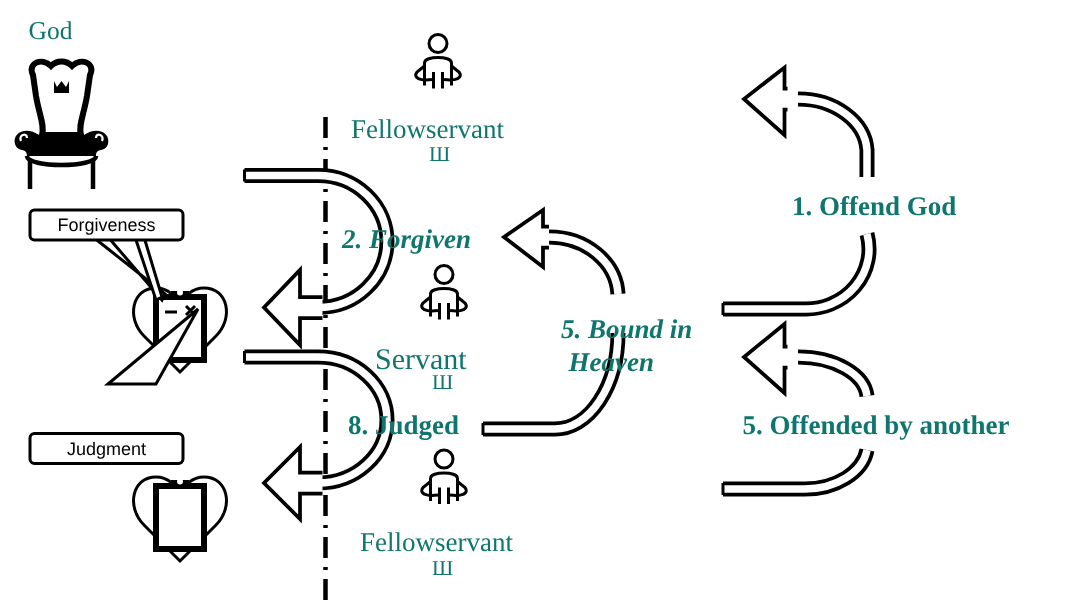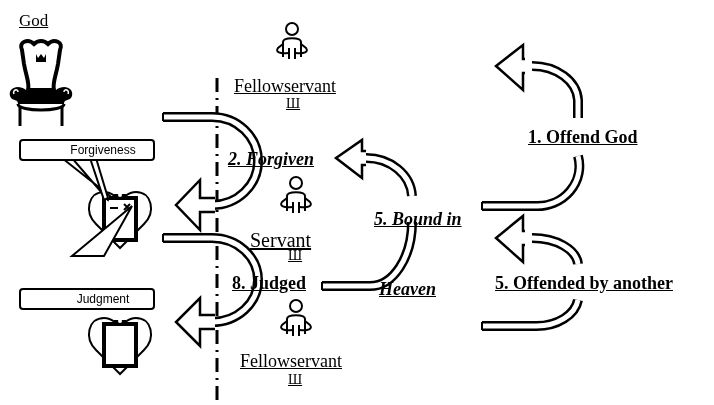--- a/index.html
+++ b/index.html
@@ -1,22 +1,22 @@
 <!DOCTYPE html>
 <html><head>
 <meta charset="utf-8">
 <style>
   html, body { margin: 0; padding: 0; background: #ffffff; }
   body { width: 714px; height: 405px; position: relative; overflow: hidden; font-family: "Liberation Serif", "DejaVu Serif", serif; }
   #stage { position: absolute; left: 0; top: 0; width: 714px; height: 405px; }
-  .lbl { position: absolute; color: #000000; white-space: nowrap; text-decoration: underline; }
+  .lbl { position: absolute; color: #0f766e; white-space: nowrap; }
   .serif { font-family: "Liberation Serif", "DejaVu Serif", serif; }
   .bold { font-weight: bold; text-align: center; }
   .ital { font-style: italic; }
-  .callout { position: absolute; background: #fff; border: 2px solid #000; border-radius: 4px; font-family: "Liberation Sans", "DejaVu Sans", sans-serif; font-size: 12px; text-align: center; line-height: 18px; padding-left: 32px; }
+  .callout { position: absolute; background: #fff; border: 2px solid #000; border-radius: 4px; font-family: "Liberation Sans", "DejaVu Sans", sans-serif; font-size: 12px; text-align: center; line-height: 18px; }
 </style>
 </head>
 <body>
 
 <svg id="stage" viewBox="0 0 714 405" width="714" height="405" xmlns="http://www.w3.org/2000/svg">
   <defs>
 
     <g id="u-track-right">
       
     </g>
@@ -128,18 +128,18 @@
 
 <div class="lbl serif" style="left:250px;top:229px;font-size:20px;">Servant</div>
 <div class="lbl serif" style="left:288px;top:248px;font-size:14px;">Ш</div>
 
 <div class="lbl serif" style="left:240px;top:351px;font-size:18px;">Fellowservant</div>
 <div class="lbl serif" style="left:288px;top:372px;font-size:14px;">Ш</div>
 
 <div class="lbl serif bold ital" style="left:228px;top:149px;font-size:18px;">2. Forgiven</div>
 <div class="lbl serif bold" style="left:232px;top:273px;font-size:18px;">8. Judged</div>
 <div class="lbl serif bold ital" style="left:362px;top:209px;font-size:18px;margin-left:12px;">5. Bound in</div>
-<div class="lbl serif bold ital" style="left:379px;top:231px;font-size:18px;margin-top:48px;">Heaven</div>
+<div class="lbl serif bold ital" style="left:379px;top:231px;font-size:18px;">Heaven</div>
 <div class="lbl serif bold" style="left:528px;top:127px;font-size:18px;background:#fff;">1. Offend God</div>
 <div class="lbl serif bold" style="left:495px;top:273px;font-size:18px;background:#fff;">5. Offended by another</div>
 
 <div class="callout" style="left:19px;top:139px;width:100px;height:18px;">Forgiveness</div>
 <div class="callout" style="left:19px;top:254px;width:100px;height:18px;margin-top:34px;">Judgment</div>
 
 </body></html>

